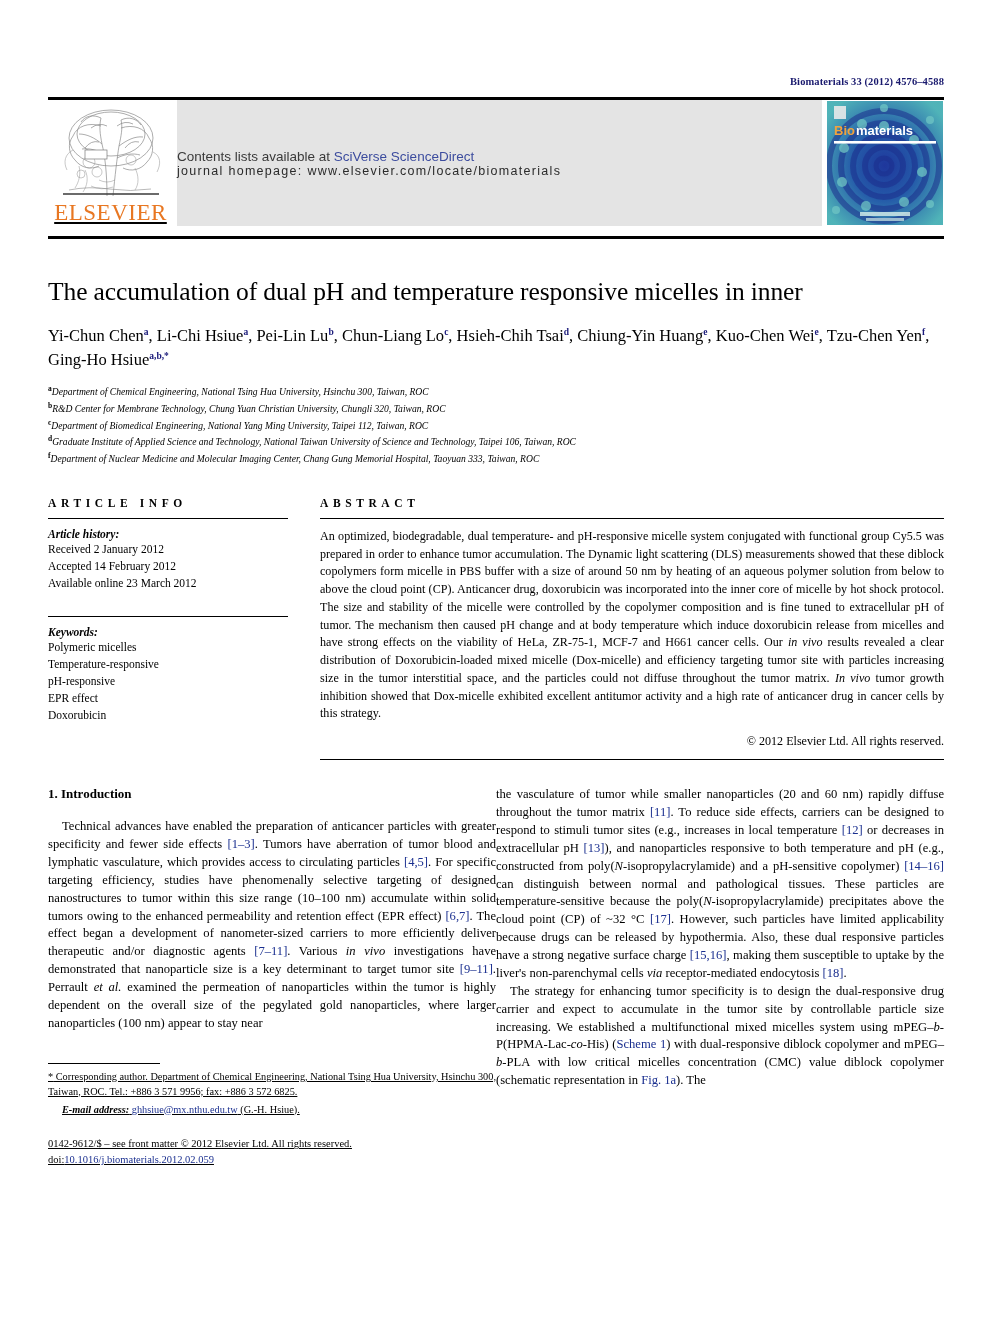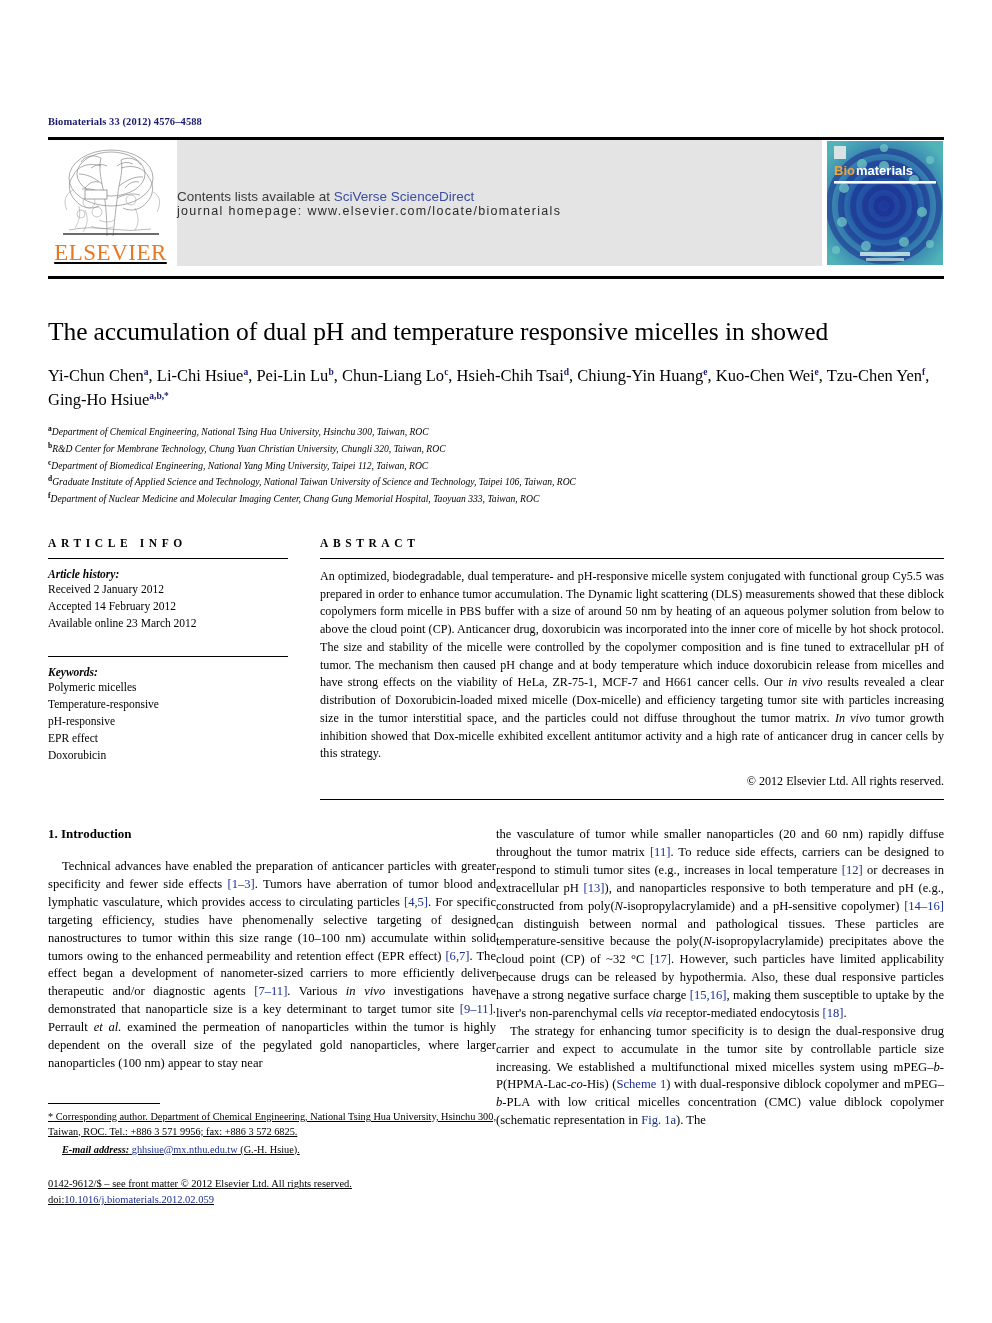--- a/index.html
+++ b/index.html
@@ -10,27 +10,27 @@
     position:relative;
     overflow:hidden;
   }
   .page{
     position:absolute;
     left:48px; top:0; width:896px; height:1323px;
   }
 
   
   .runhead{
-    text-align:left;
+    text-align:right;
     font-family:"Liberation Serif", serif;
     font-weight:bold;
     font-size:10.5px;
     color:#1a1a6e;
     letter-spacing:.1px;
-    padding-top:116px;
+    padding-top:76px;
   }
 
   .rule-thick{
     border-top:3px solid #000;
     margin-top:10px;
   }
 
   
   .masthead{
     display:flex;
@@ -328,21 +328,21 @@
         <rect x="8" y="41" width="102" height="2.6" fill="#ffffff"></rect>
         <rect x="34" y="112" width="50" height="4" fill="#cfe9e6" opacity="0.85"></rect>
         <rect x="40" y="118" width="38" height="3" fill="#cfe9e6" opacity="0.7"></rect>
         <rect x="0" y="0" width="118" height="126" fill="none" stroke="#ffffff" stroke-width="2"></rect>
       </svg>
     </div>
   </div>
   <div class="rule-thick"></div>
 
   <div class="titleblock">
-    <h1 class="article-title">The accumulation of dual pH and temperature responsive micelles in showed</h1>
+    <h1 class="article-title">The accumulation of dual pH and temperature responsive micelles in inner</h1>
     <p class="authors"><span>Yi-Chun Chen</span><sup>a</sup>, <span>Li-Chi Hsiue</span><sup>a</sup>, <span>Pei-Lin Lu</span><sup>b</sup>, <span>Chun-Liang Lo</span><sup>c</sup>, <span>Hsieh-Chih Tsai</span><sup>d</sup>, <span>Chiung-Yin Huang</span><sup>e</sup>, <span>Kuo-Chen Wei</span><sup>e</sup>, <span>Tzu-Chen Yen</span><sup>f</sup>, <span>Ging-Ho Hsiue</span><sup>a,b,*</sup></p>
     <div class="affils">
         <div><sup>a</sup><span>Department of Chemical Engineering, National Tsing Hua University, Hsinchu 300, Taiwan, ROC</span></div>
         <div><sup>b</sup><span>R&amp;D Center for Membrane Technology, Chung Yuan Christian University, Chungli 320, Taiwan, ROC</span></div>
         <div><sup>c</sup><span>Department of Biomedical Engineering, National Yang Ming University, Taipei 112, Taiwan, ROC</span></div>
         <div><sup>d</sup><span>Graduate Institute of Applied Science and Technology, National Taiwan University of Science and Technology, Taipei 106, Taiwan, ROC</span></div>
         <div><sup>f</sup><span>Department of Nuclear Medicine and Molecular Imaging Center, Chang Gung Memorial Hospital, Taoyuan 333, Taiwan, ROC</span></div>
       </div>
   </div>
 

